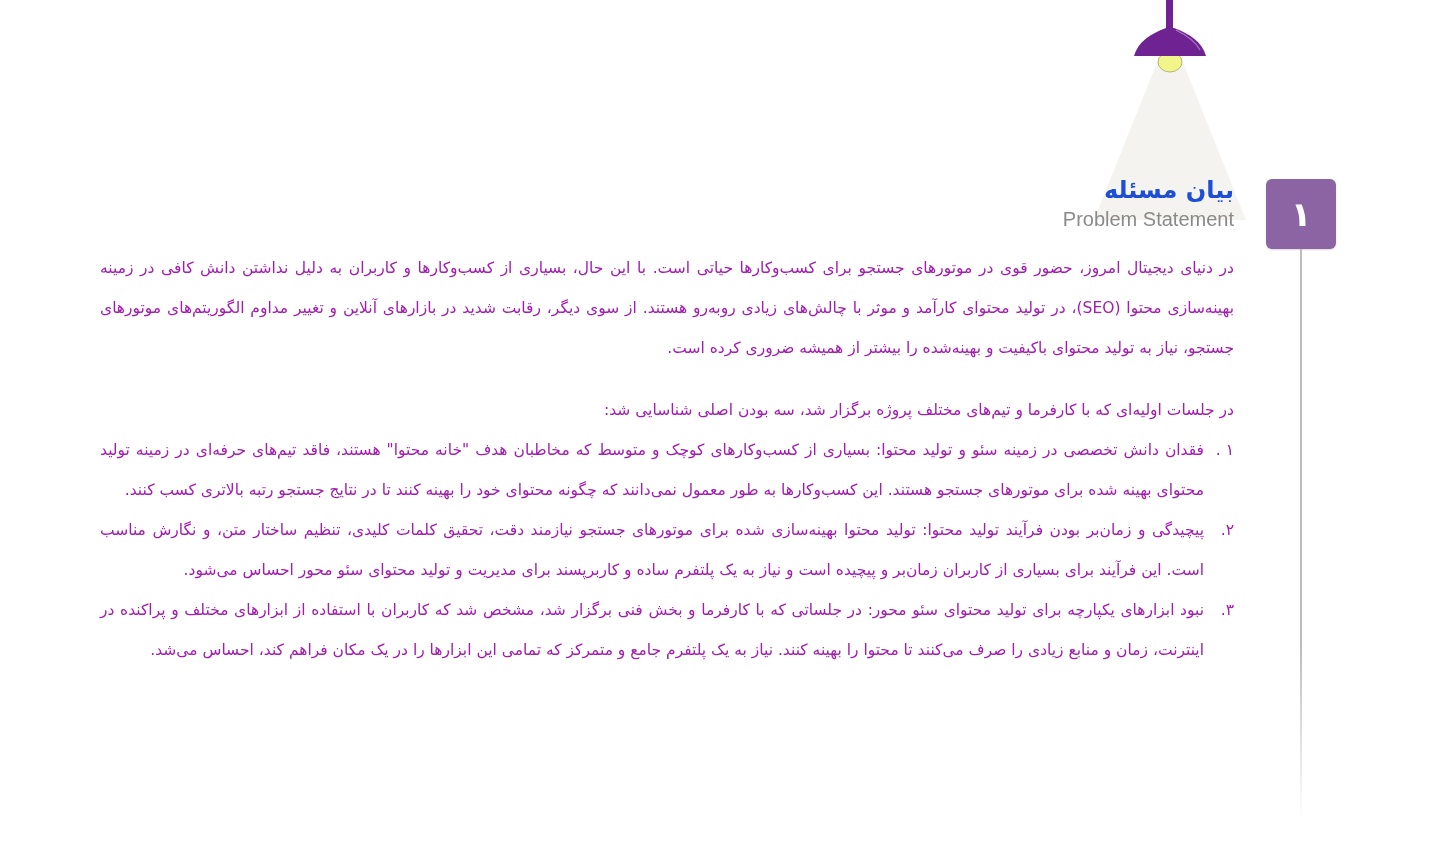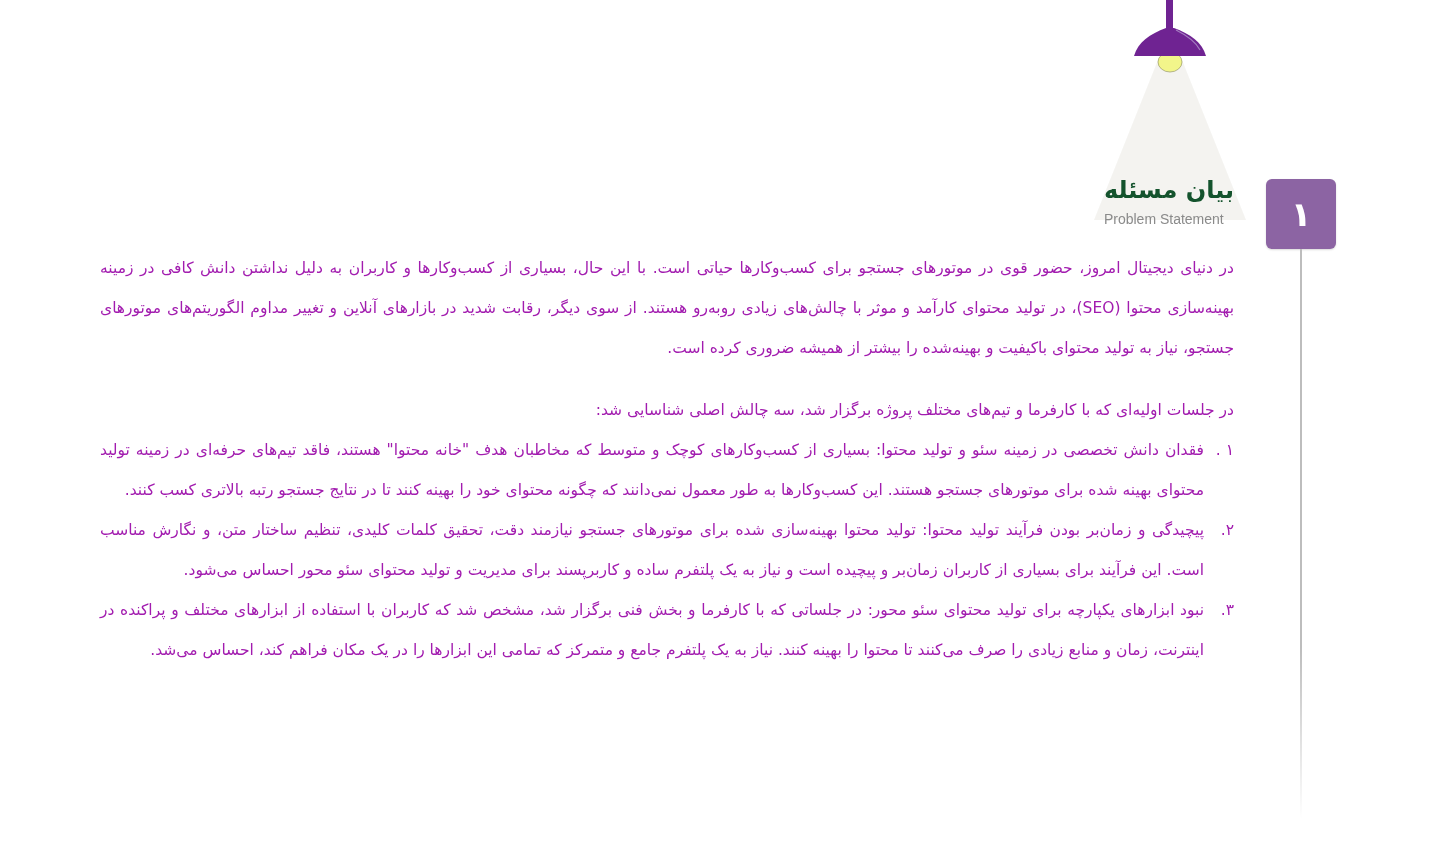--- a/index.html
+++ b/index.html
@@ -31,30 +31,30 @@
       position: absolute;
       right: 206px;
       top: 172px;
       text-align: right;
       direction: rtl;
     }
     .section-title {
       font-family: "DejaVu Sans", sans-serif;
       font-weight: bold;
       font-size: 24px;
-      color: #14532d;
+      color: #1d4ed8;
       line-height: 36px;
       margin: 0;
     }
     .section-subtitle {
       font-family: "Liberation Sans", sans-serif;
-      font-size: 14px;
+      font-size: 20px;
       color: #8a8a8a;
       direction: ltr;
-      text-align: left;
+      text-align: center;
       line-height: 18px;
       margin-top: 2px;
     }
 
     
     .badge {
       position: absolute;
       left: 1266px;
       top: 179px;
       width: 70px;
@@ -141,21 +141,21 @@
 <div class="section-header">
   <h1 class="section-title">بیان مسئله</h1>
   <div class="section-subtitle">Problem Statement</div>
 </div>
 
 <div class="badge">۱</div>
 <div class="timeline"></div>
 
 <div class="content">
   <p class="intro-paragraph">در دنیای دیجیتال امروز، حضور قوی در موتورهای جستجو برای کسب‌وکارها حیاتی است. با این حال، بسیاری از کسب‌وکارها و کاربران به دلیل نداشتن دانش کافی در زمینه بهینه‌سازی محتوا (SEO)، در تولید محتوای کارآمد و موثر با چالش‌های زیادی روبه‌رو هستند. از سوی دیگر، رقابت شدید در بازارهای آنلاین و تغییر مداوم الگوریتم‌های موتورهای جستجو، نیاز به تولید محتوای باکیفیت و بهینه‌شده را بیشتر از همیشه ضروری کرده است.</p>
-  <p class="lead-paragraph">در جلسات اولیه‌ای که با کارفرما و تیم‌های مختلف پروژه برگزار شد، سه چالش اصلی شناسایی شد:</p>
+  <p class="lead-paragraph">در جلسات اولیه‌ای که با کارفرما و تیم‌های مختلف پروژه برگزار شد، سه بودن اصلی شناسایی شد:</p>
   <ol class="challenges">
     <li>
       <span class="item-number">۱ .</span>
       <span>فقدان دانش تخصصی در زمینه سئو و تولید محتوا: بسیاری از کسب‌وکارهای کوچک و متوسط که مخاطبان هدف "خانه محتوا" هستند، فاقد تیم‌های حرفه‌ای در زمینه تولید محتوای بهینه شده برای موتورهای جستجو هستند. این کسب‌وکارها به طور معمول نمی‌دانند که چگونه محتوای خود را بهینه کنند تا در نتایج جستجو رتبه بالاتری کسب کنند.</span>
     </li>
     <li>
       <span class="item-number">۲.</span>
       <span>پیچیدگی و زمان‌بر بودن فرآیند تولید محتوا: تولید محتوا بهینه‌سازی شده برای موتورهای جستجو نیازمند دقت، تحقیق کلمات کلیدی، تنظیم ساختار متن، و نگارش مناسب است. این فرآیند برای بسیاری از کاربران زمان‌بر و پیچیده است و نیاز به یک پلتفرم ساده و کاربرپسند برای مدیریت و تولید محتوای سئو محور احساس می‌شود.</span>
     </li>
     <li>

